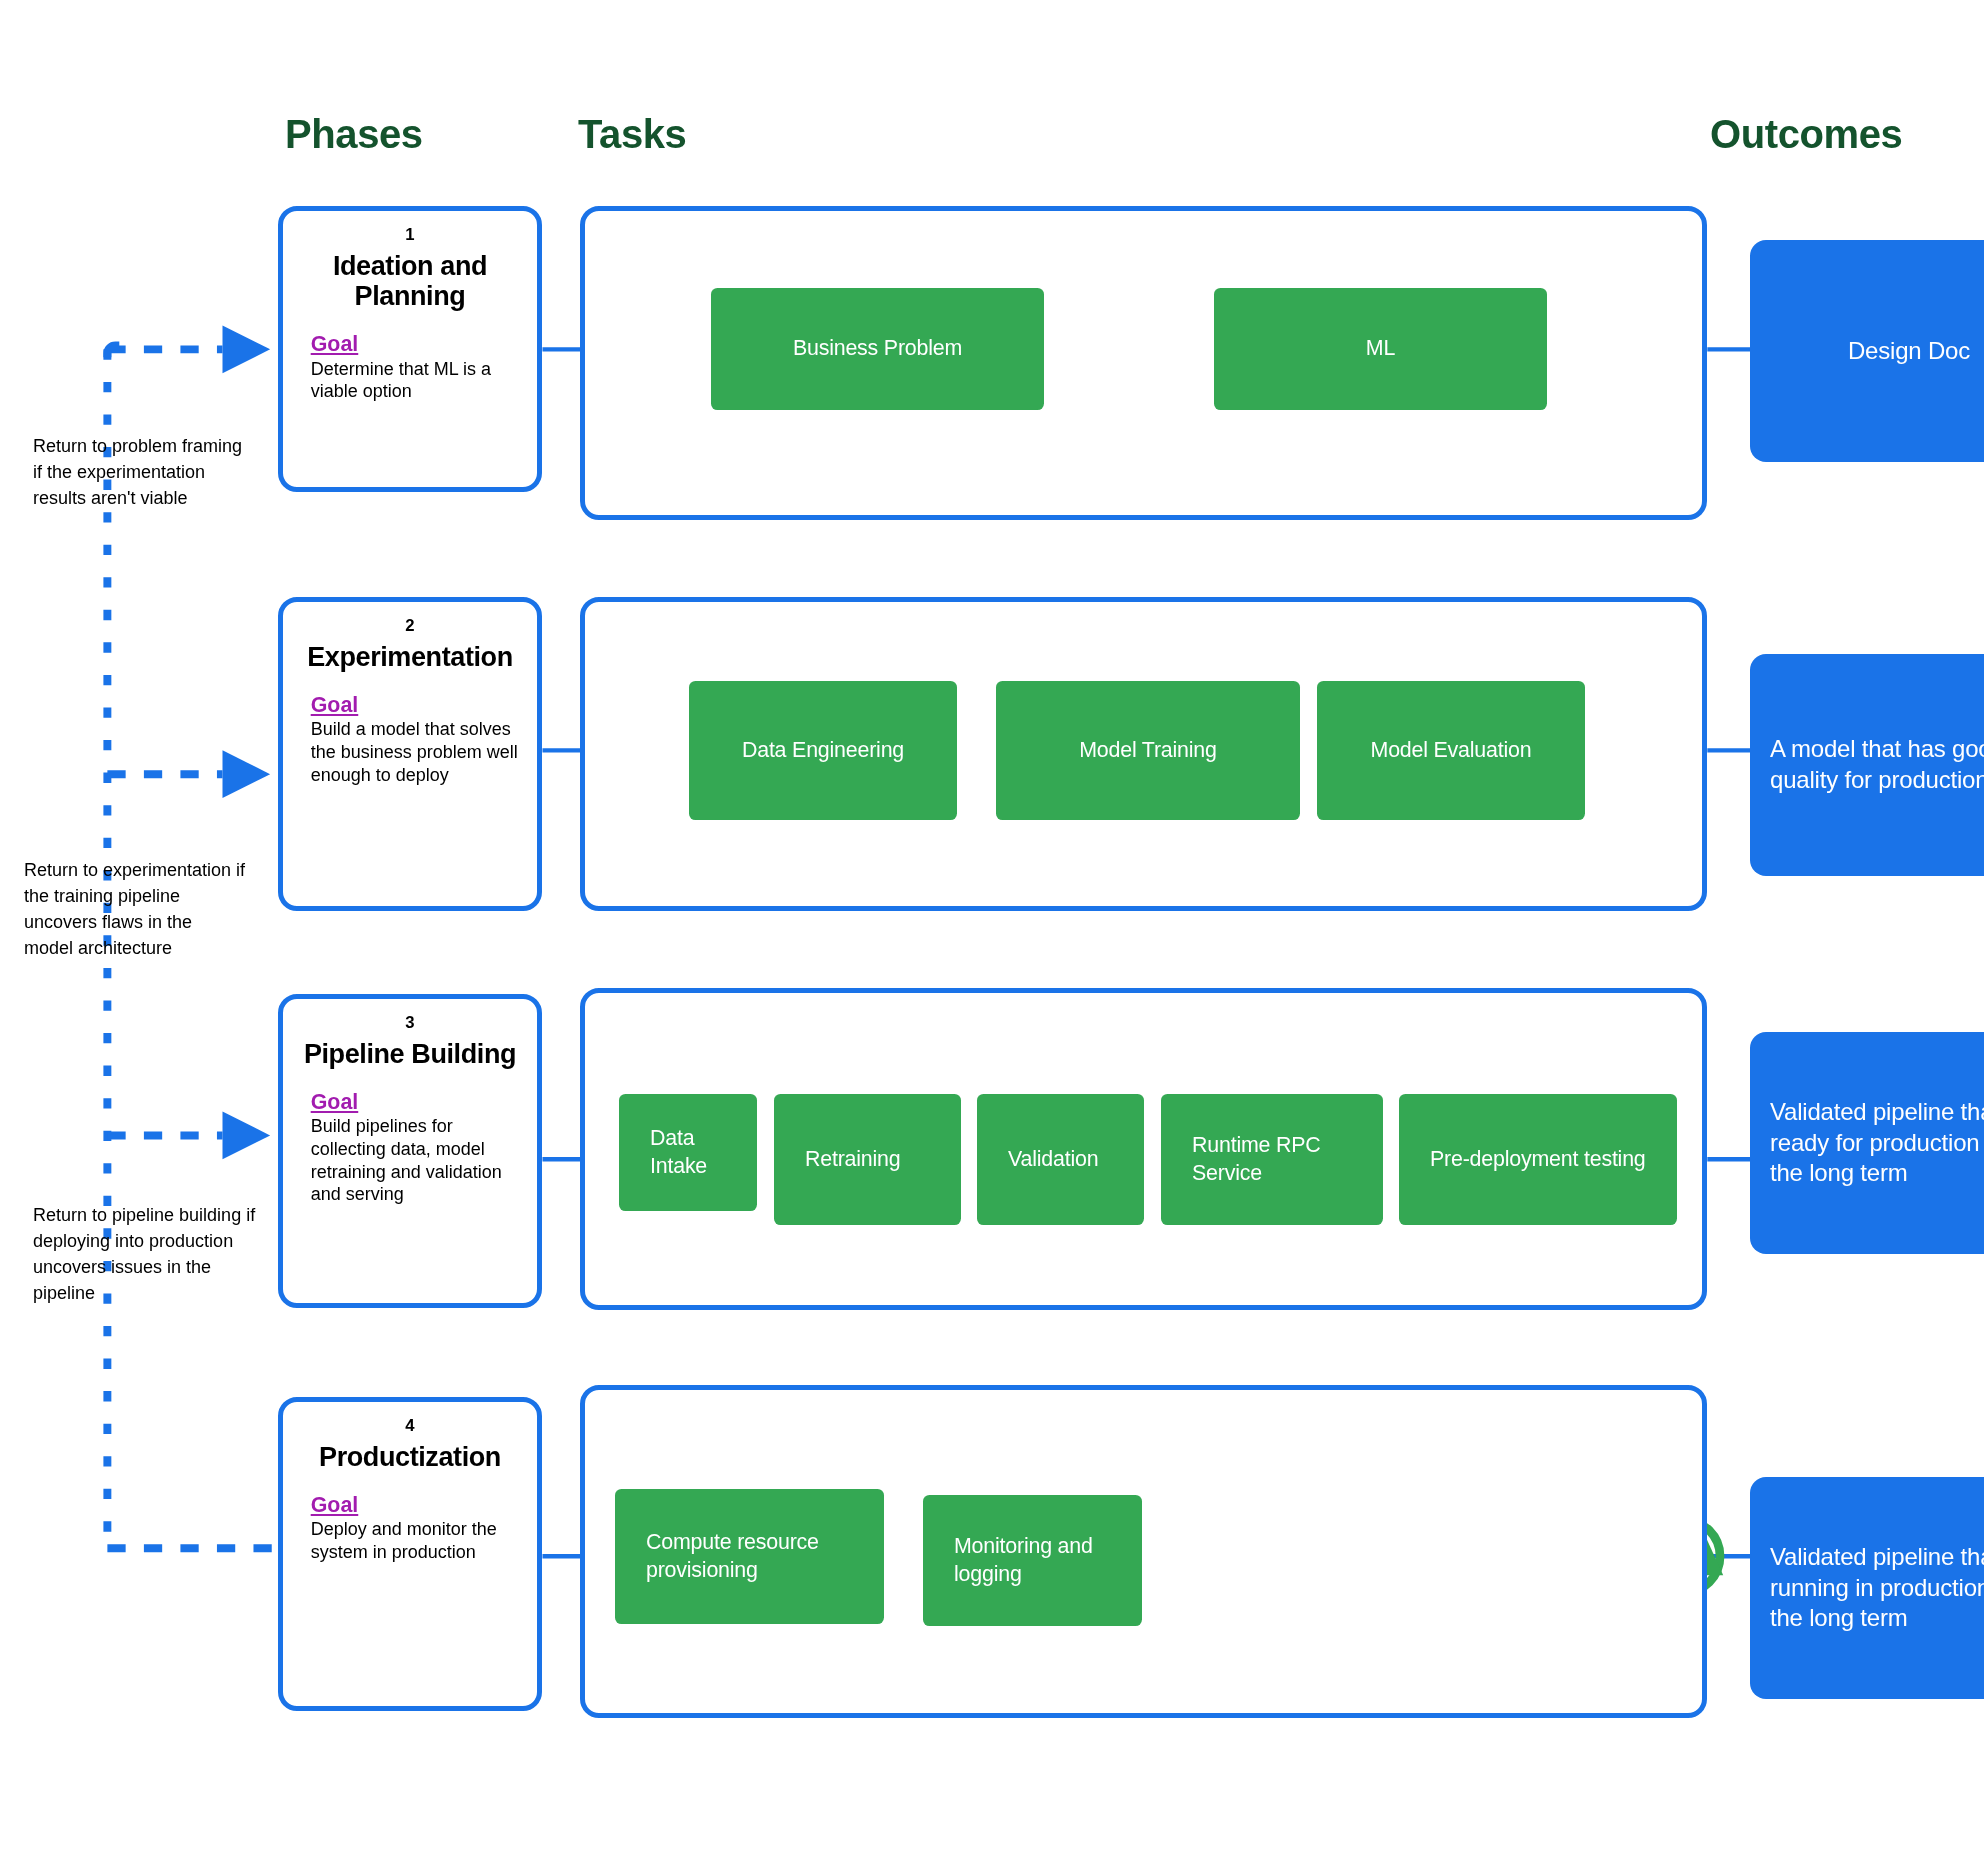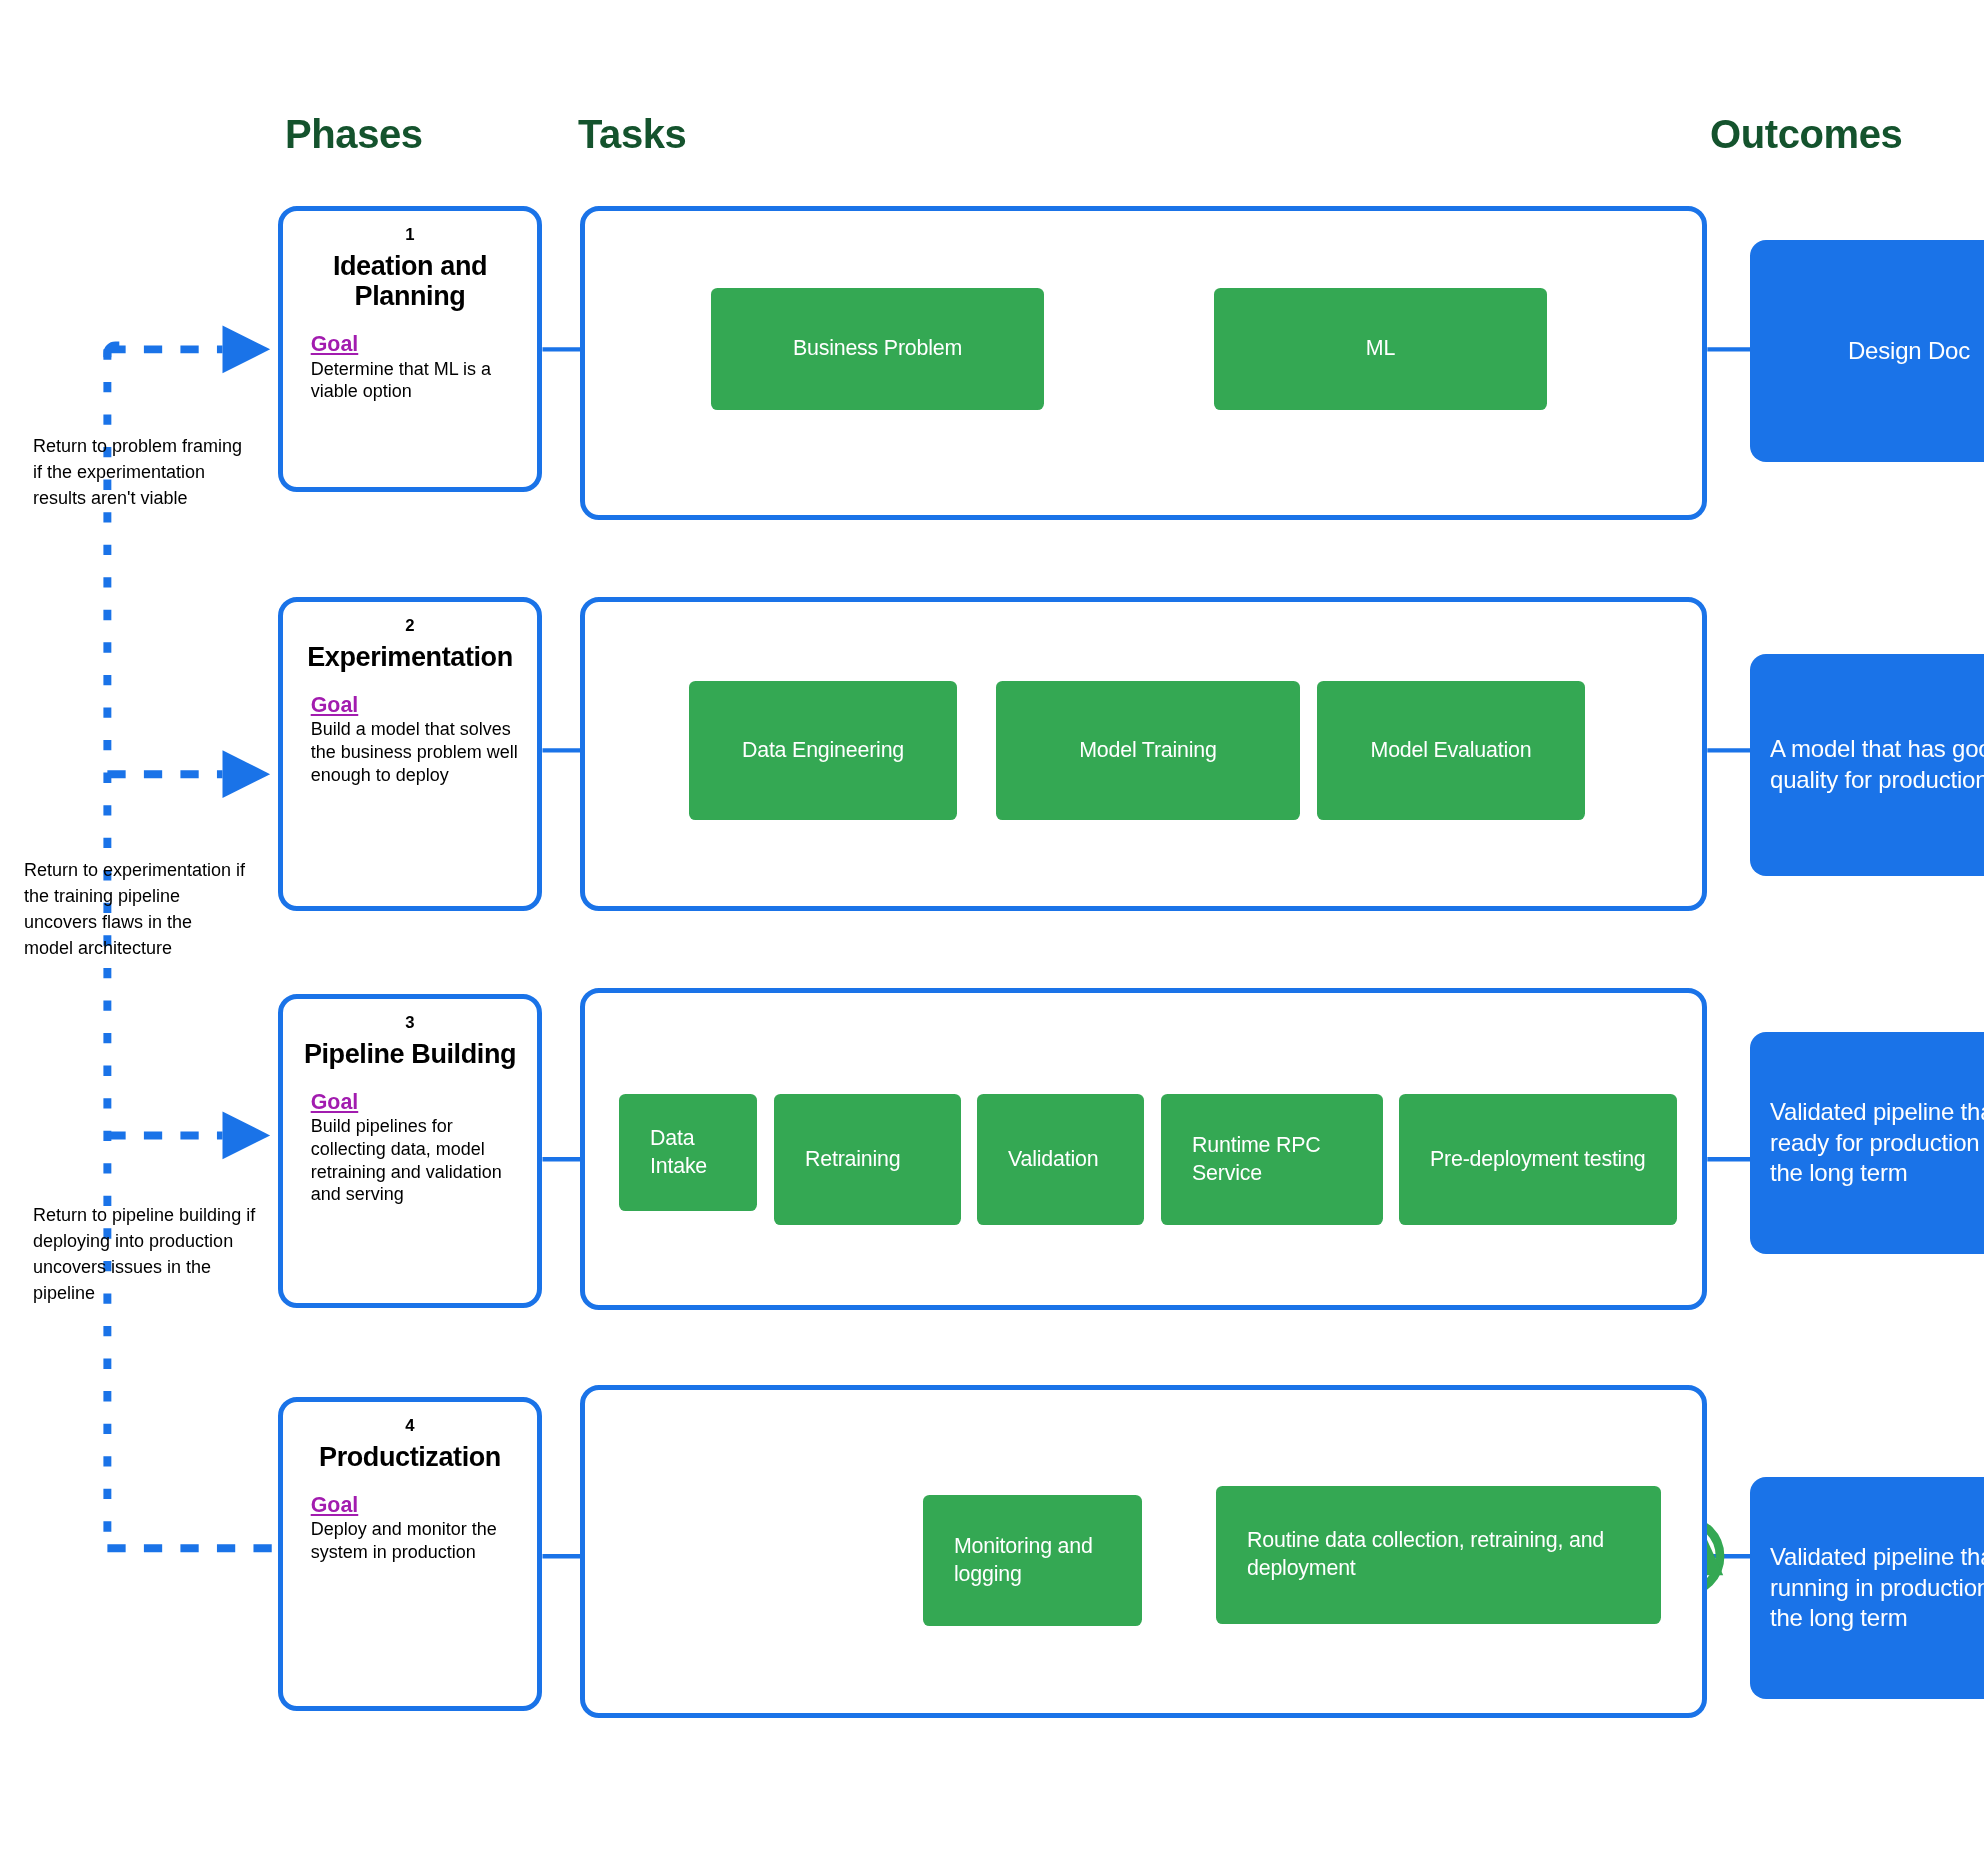--- a/index.html
+++ b/index.html
@@ -253,22 +253,22 @@
     <div class="phase-num" style="margin-top:16px;">4</div>
     <div class="phase-title" style="margin-top:7.1px;">Productization</div>
     <div class="phase-goal-wrap" style="margin-top:20.6px;">
       <div class="goal-label">Goal</div>
       <div class="goal-text">Deploy and monitor the system in production</div>
     </div>
   </div>
 
   <div class="tasks-card" style="left:580px; top:1385px; width:1127px; height:333px;">
   </div>
+  <div class="task-box" style="left:615px; top:1489px; width:269px; height:135px;">Compute  resource provisioning</div>
   <div class="task-box" style="left:923px; top:1495px; width:219px; height:131px;">Monitoring and logging</div>
-  <div class="task-box" style="left:1216px; top:1486px; width:445px; height:138px;">Routine data collection, retraining, and deployment</div>
 
   <div class="outcome-box" style="left:1750px; top:1477px; width:318px; height:222px;">Validated pipeline that's running in production over the long term</div>
 
   <div class="return-label" style="left:33px; top:433px; width:210px;">Return to problem framing if the experimentation results aren't viable</div>
   <div class="return-label" style="left:24px; top:857px; width:222px;">Return to experimentation if the training pipeline uncovers flaws in the model architecture</div>
   <div class="return-label" style="left:33px; top:1202px; width:238px;">Return to pipeline building if deploying into production uncovers issues in the pipeline</div>
 
 </div>
 
 

